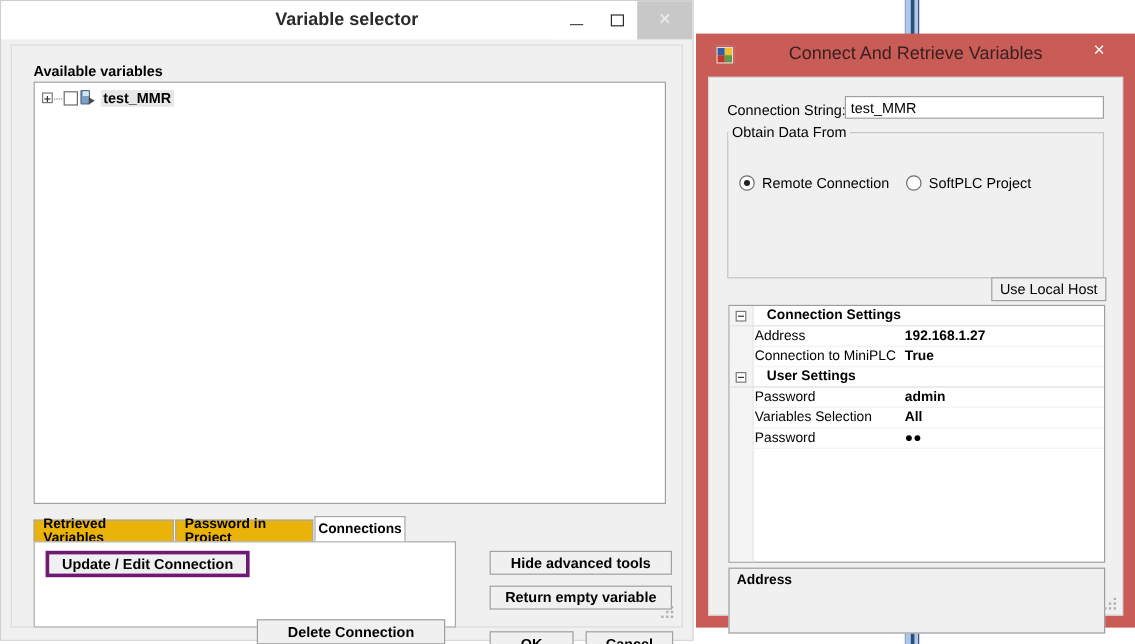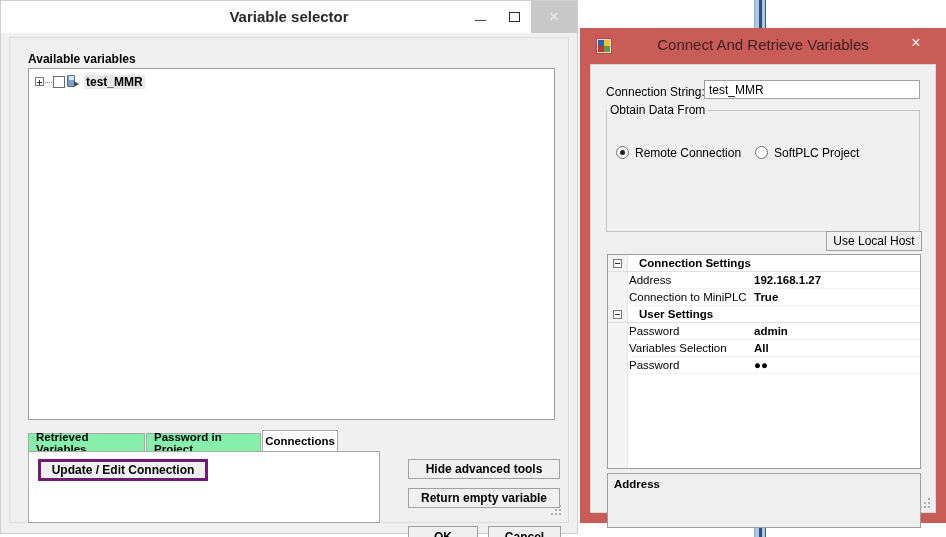--- a/index.html
+++ b/index.html
@@ -50,21 +50,21 @@
   .dots{width:7px;height:1px;border-bottom:1px dotted #808080;margin:0 1px;flex:0 0 auto;}
   .chk{width:12px;height:12px;border:1px solid #6b6b6b;background:#fff;box-sizing:border-box;flex:0 0 auto;margin-right:1px;}
   .devicon{width:14px;height:14px;position:relative;flex:0 0 auto;margin-right:4px;}
   .devicon .body{position:absolute;left:1px;top:0px;width:8px;height:12px;background:#7d9fc4;border:1px solid #4a6a8a;box-sizing:border-box;border-radius:1px;}
   .devicon .scr{position:absolute;left:2.5px;top:1.5px;width:5px;height:4px;background:#d8e6f2;}
   .devicon .arrow{position:absolute;left:8px;top:6px;width:0;height:0;border-left:5px solid #4a4a4a;border-top:3px solid transparent;border-bottom:3px solid transparent;}
   .treelabel{font-size:12px;background:#e8e8e8;padding:0 2px;}
 
   
   .tabstrip{position:absolute;left:18px;top:392px;width:352px;height:21px;}
-  .tab{position:absolute;top:3px;height:18px;background:#86efac;border:1px solid #a8a8a8;border-bottom:none;box-sizing:border-box;
+  .tab{position:absolute;top:3px;height:18px;background:#eab308;border:1px solid #a8a8a8;border-bottom:none;box-sizing:border-box;
        display:flex;align-items:center;justify-content:center;padding:0 7px;font-size:11.5px;color:#000;}
   .tab.active{top:0;height:21px;background:#ffffff;border-color:#a8a8a8;z-index:3;}
   .tabpanel{position:absolute;left:18px;top:413px;width:352px;height:72px;background:#fff;border:1px solid #a8a8a8;box-sizing:border-box;z-index:1;}
 
   .btn{background:#f0f0f0;border:1px solid #a0a0a0;box-sizing:border-box;display:flex;align-items:center;justify-content:center;
        font-size:12px;color:#000;cursor:default;}
   .btn.focus{border:3px solid #701a75;}
 
   #btn-update{position:absolute;left:28px;top:421px;width:170px;height:22px;}
   #btn-add{position:absolute;left:28px;top:478px;width:170px;height:21px;}
@@ -177,20 +177,21 @@
         <div class="tab" style="left:118px;width:115px;">
             <span>Password in Project</span>
           </div>
         <div class="tab active" style="left:234px;width:76px;">
             <span>Connections</span>
           </div>
       </div>
       <div class="tabpanel"></div>
 
       <div class="btn focus" id="btn-update" style="z-index:2">Update / Edit Connection</div>
+      <div class="btn" id="btn-delete" style="z-index:2">Delete Connection</div>
 
       <div class="btn" id="btn-hide">Hide advanced tools</div>
       <div class="btn" id="btn-return">Return empty variable</div>
       <div class="btn" id="btn-ok">OK</div>
       <div class="btn" id="btn-cancel">Cancel</div>
 
       <div class="grip">
         <i style="left:8px;top:0"></i>
           <i style="left:4px;top:4px"></i>
           <i style="left:8px;top:4px"></i>

